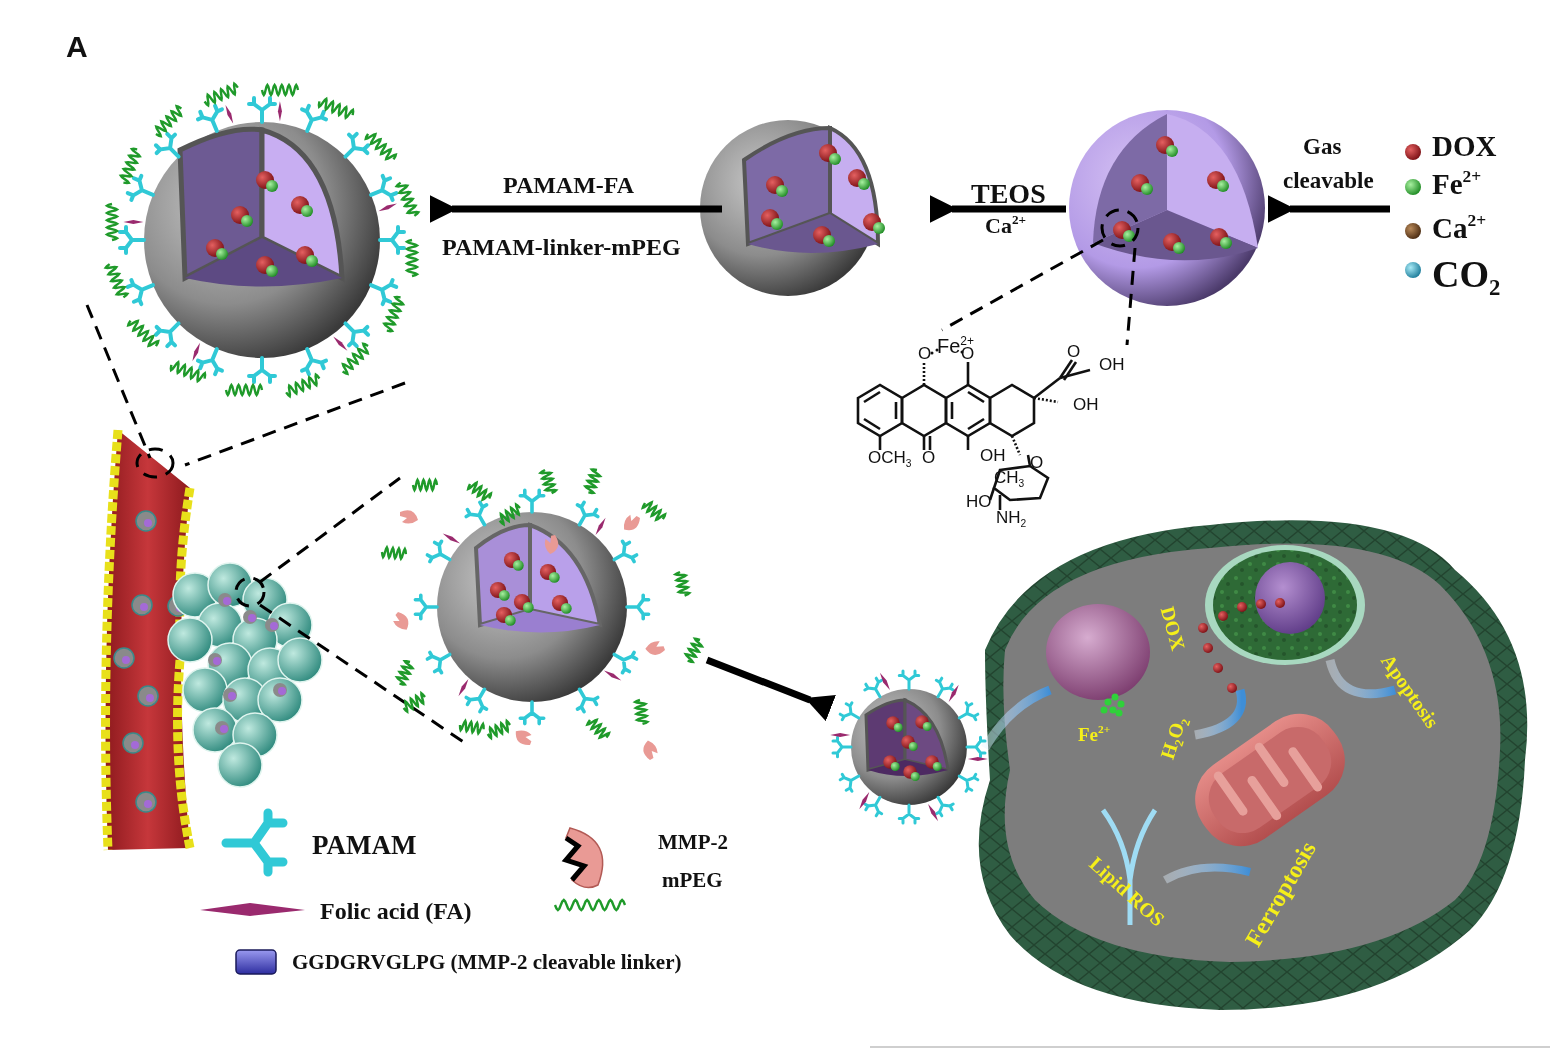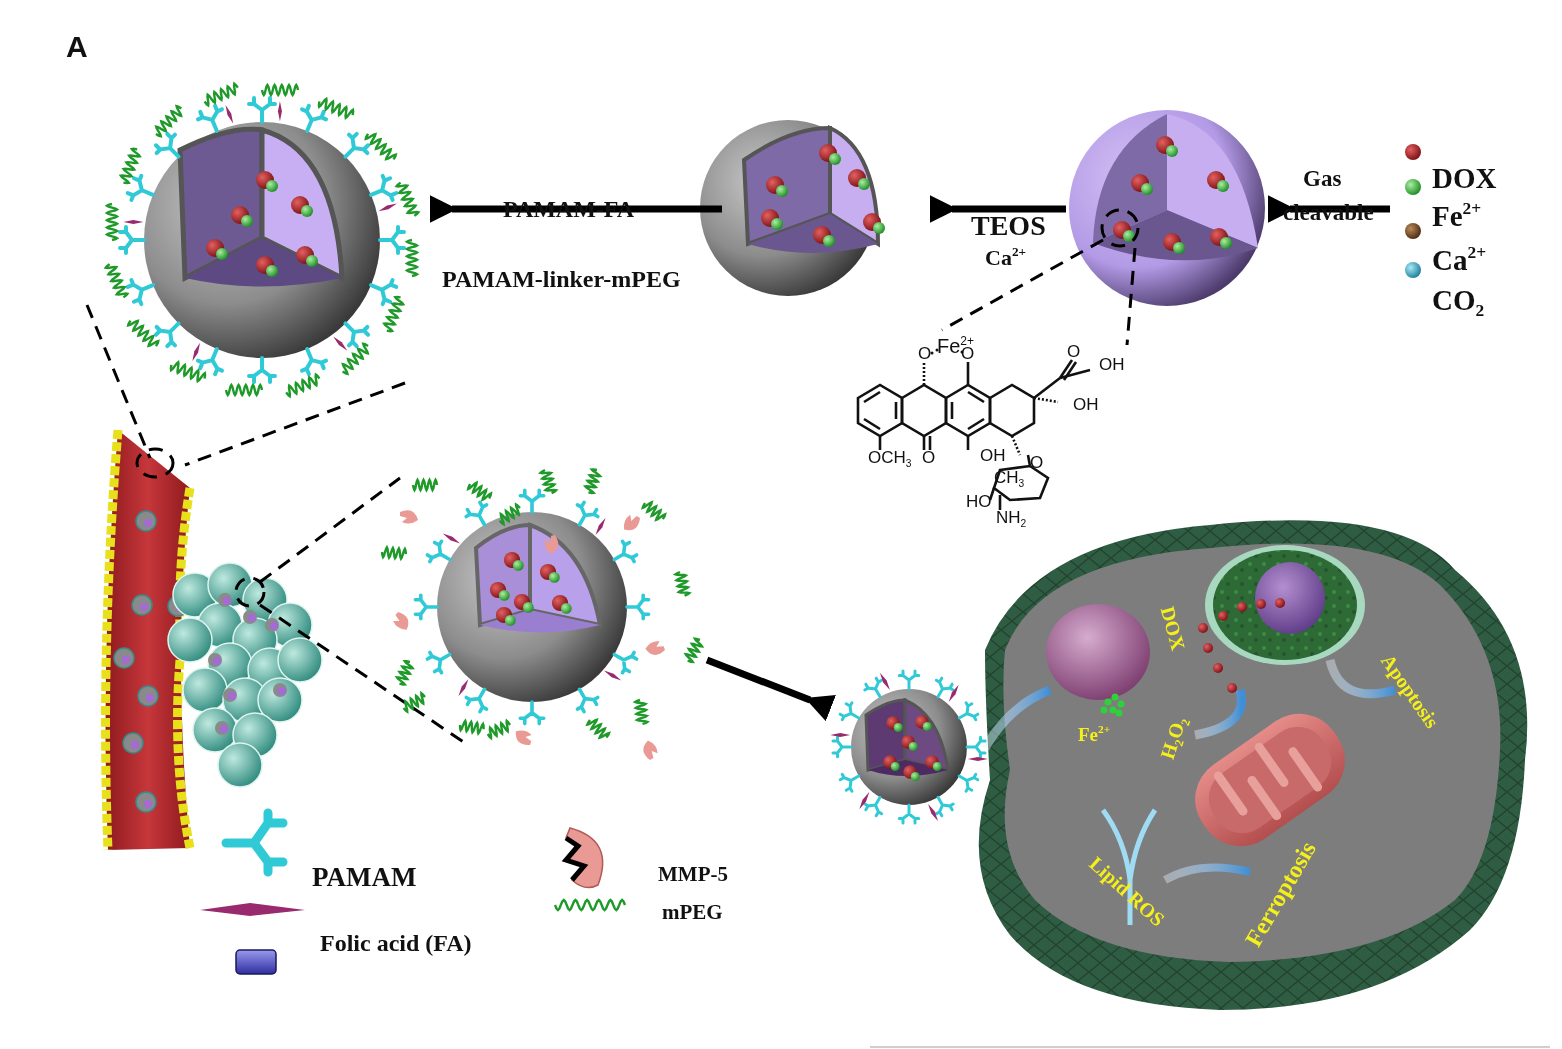--- a/index.html
+++ b/index.html
@@ -1,18 +1,18 @@
 <!DOCTYPE html>
 <html><head>
 <meta charset="utf-8">
 <style>
   html, body { margin:0; padding:0; background:#ffffff; }
   body { width:1562px; height:1049px; position:relative; overflow:hidden; font-family:"Liberation Serif", serif; }
   #stage { position:absolute; left:0; top:0; width:1562px; height:1049px; }
-  .lbl { position:absolute; font-family:"Liberation Serif", serif; font-weight:bold; color:#111; white-space:nowrap;margin-top:32px; }
+  .lbl { position:absolute; font-family:"Liberation Serif", serif; font-weight:bold; color:#111; white-space:nowrap; }
   .panel { position:absolute; font-family:"Liberation Sans", sans-serif; font-weight:bold; font-size:30px; color:#111; }
   .ylbl { position:absolute; font-family:"Liberation Serif", serif; font-weight:bold; color:#f5ef1a; white-space:nowrap; transform-origin:left top; }
   sup { font-size:0.6em; vertical-align:0.7em; line-height:0; }
   sub { font-size:0.6em; vertical-align:-0.35em; line-height:0; }
   .chem { position:absolute; font-family:"Liberation Sans", sans-serif; color:#111; font-size:17px; white-space:nowrap; }
 </style>
 </head>
 <body>
 
 <div id="stage">
@@ -469,47 +469,48 @@
       </g>
 
     <line x1="870" y1="1047" x2="1550" y2="1047" stroke="#cfcfcf" stroke-width="2"></line>
   </svg>
 
   <div class="panel" style="left:66px;top:30px">A</div>
 
   <div class="lbl" style="left:1432px;top:130px;font-size:29px">DOX</div>
   <div class="lbl" style="left:1432px;top:168px;font-size:29px"><span>Fe</span><sup>2+</sup></div>
   <div class="lbl" style="left:1432px;top:212px;font-size:29px"><span>Ca</span><sup>2+</sup></div>
-  <div class="lbl" style="left:1432px;top:252px;font-size:29px"><span>CO</span><sub>2</sub></div>
+  <div class="lbl" style="left:1432px;top:252px;font-size:38px"><span>CO</span><sub>2</sub></div>
 
   <div class="lbl" style="left:1303px;top:134px;font-size:23px">Gas</div>
   <div class="lbl" style="left:1283px;top:168px;font-size:23px">cleavable</div>
   <div class="lbl" style="left:971px;top:178px;font-size:28px">TEOS</div>
   <div class="lbl" style="left:985px;top:213px;font-size:22px;font-weight:bold"><span>Ca</span><sup>2+</sup></div>
-  <div class="lbl" style="left:503px;top:164px;font-size:24px">PAMAM-FA</div>
+  <div class="lbl" style="left:503px;top:172px;font-size:24px">PAMAM-FA</div>
   <div class="lbl" style="left:442px;top:234px;font-size:24px">PAMAM-linker-mPEG</div>
 
   <div class="chem" style="left:937px;top:335px;font-size:20px"><span>Fe</span><sup>2+</sup></div>
   <div class="chem" style="left:918px;top:344px">O</div>
   <div class="chem" style="left:961px;top:344px">O</div>
   <div class="chem" style="left:1067px;top:342px">O</div>
   <div class="chem" style="left:1099px;top:355px">OH</div>
   <div class="chem" style="left:1073px;top:395px">OH</div>
   <div class="chem" style="left:868px;top:448px"><span>OCH</span><sub>3</sub></div>
   <div class="chem" style="left:922px;top:448px">O</div>
   <div class="chem" style="left:980px;top:446px">OH</div>
   <div class="chem" style="left:1030px;top:453px">O</div>
   <div class="chem" style="left:994px;top:468px"><span>CH</span><sub>3</sub></div>
   <div class="chem" style="left:966px;top:492px">HO</div>
   <div class="chem" style="left:996px;top:508px"><span>NH</span><sub>2</sub></div>
 
   <div class="lbl" style="left:312px;top:830px;font-size:27px">PAMAM</div>
-  <div class="lbl" style="left:658px;top:830px;font-size:21px">MMP-5</div>
+  <div class="lbl" style="left:658px;top:830px;font-size:21px">MMP-2</div>
   <div class="lbl" style="left:320px;top:898px;font-size:24px">Folic acid (FA)</div>
   <div class="lbl" style="left:662px;top:868px;font-size:21px">mPEG</div>
+  <div class="lbl" style="left:292px;top:950px;font-size:21px">GGDGRVGLPG (MMP-2 cleavable linker)</div>
 
   <div class="ylbl" style="left:1178px;top:604px;font-size:20px;transform:rotate(75deg)">DOX</div>
   <div class="ylbl" style="left:1395px;top:650px;font-size:20px;transform:rotate(55deg)">Apoptosis</div>
   <div class="ylbl" style="left:1078px;top:724px;font-size:19px"><span>Fe</span><sup>2+</sup></div>
   <div class="ylbl" style="left:1156px;top:755px;font-size:20px;transform:rotate(-72deg)"><span>H</span><sub>2</sub><span>O</span><sub>2</sub></div>
   <div class="ylbl" style="left:1100px;top:852px;font-size:20px;transform:rotate(42deg)">Lipid ROS</div>
   <div class="ylbl" style="left:1240px;top:938px;font-size:24px;transform:rotate(-60deg)">Ferroptosis</div>
 </div>
 
 </body></html>

